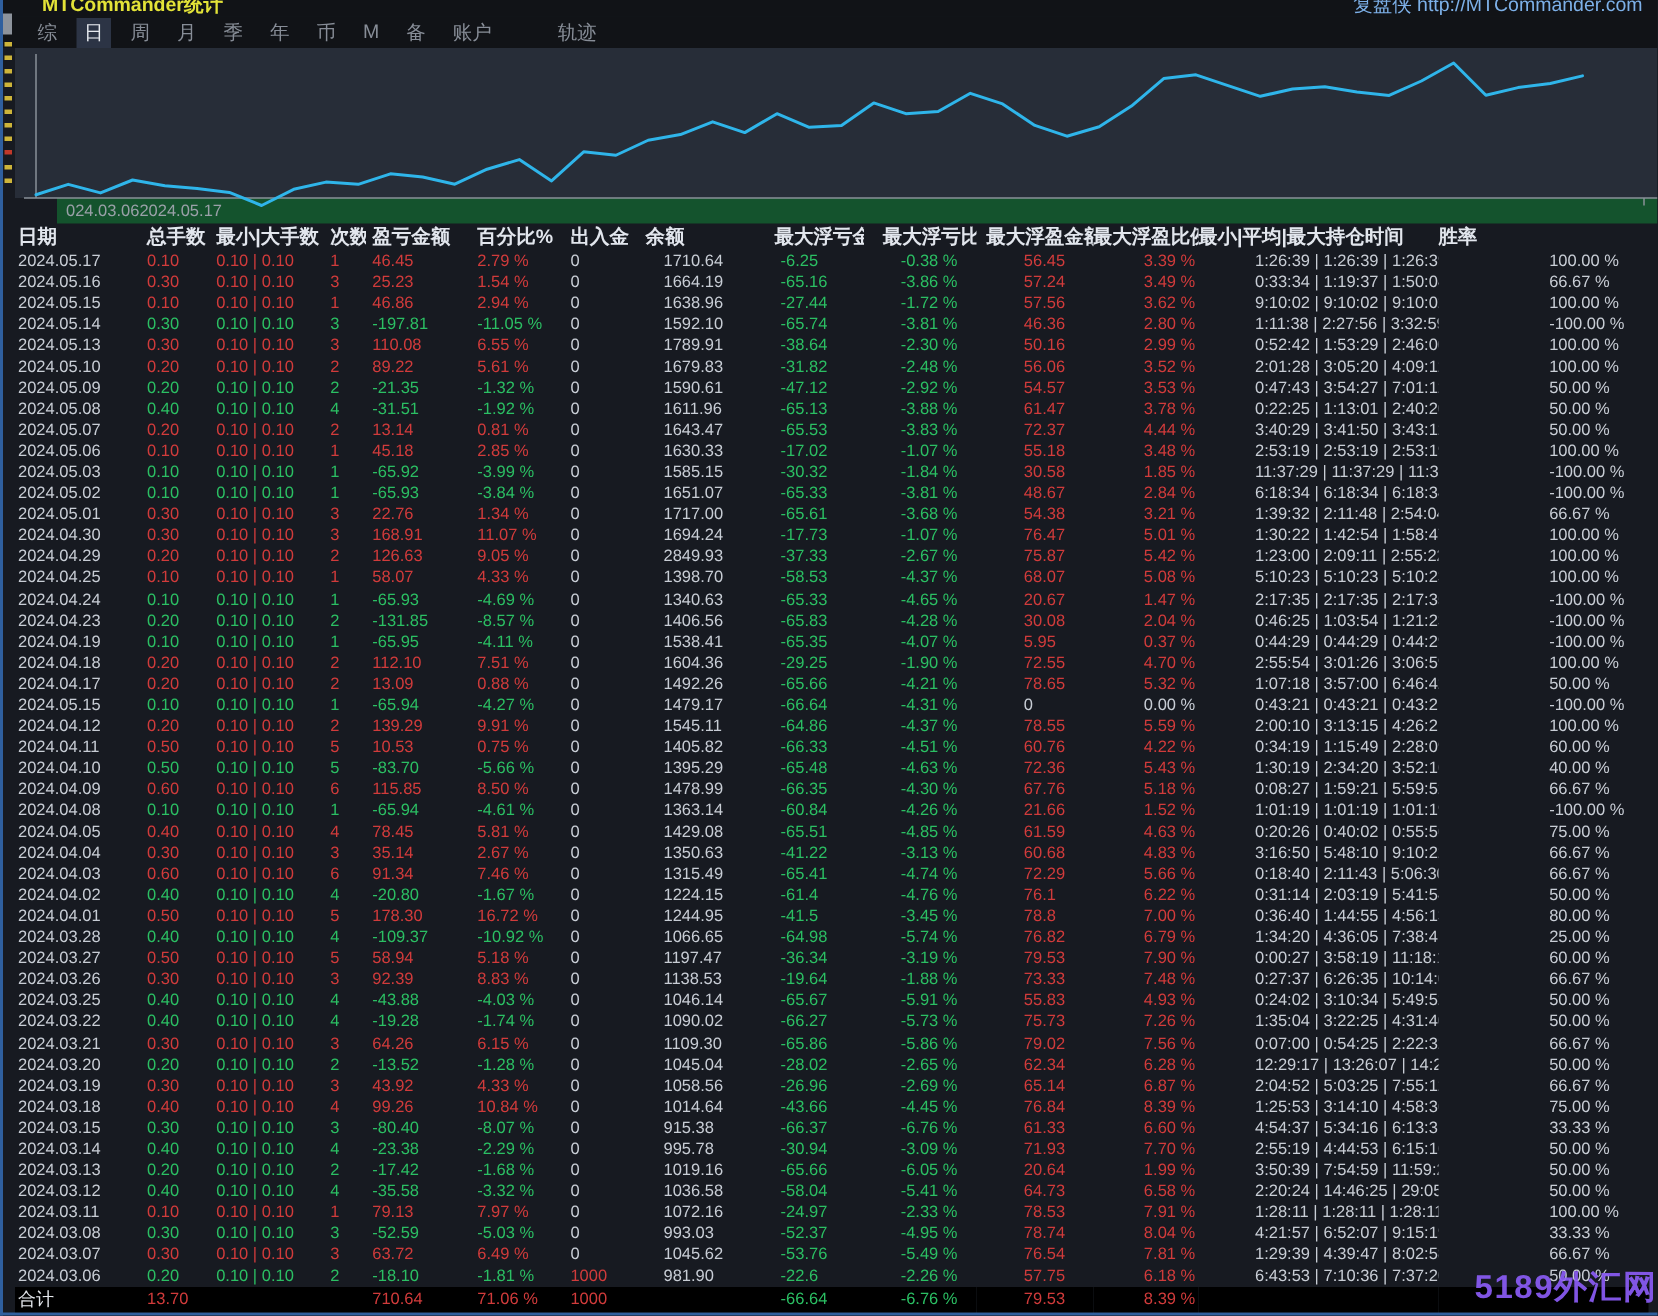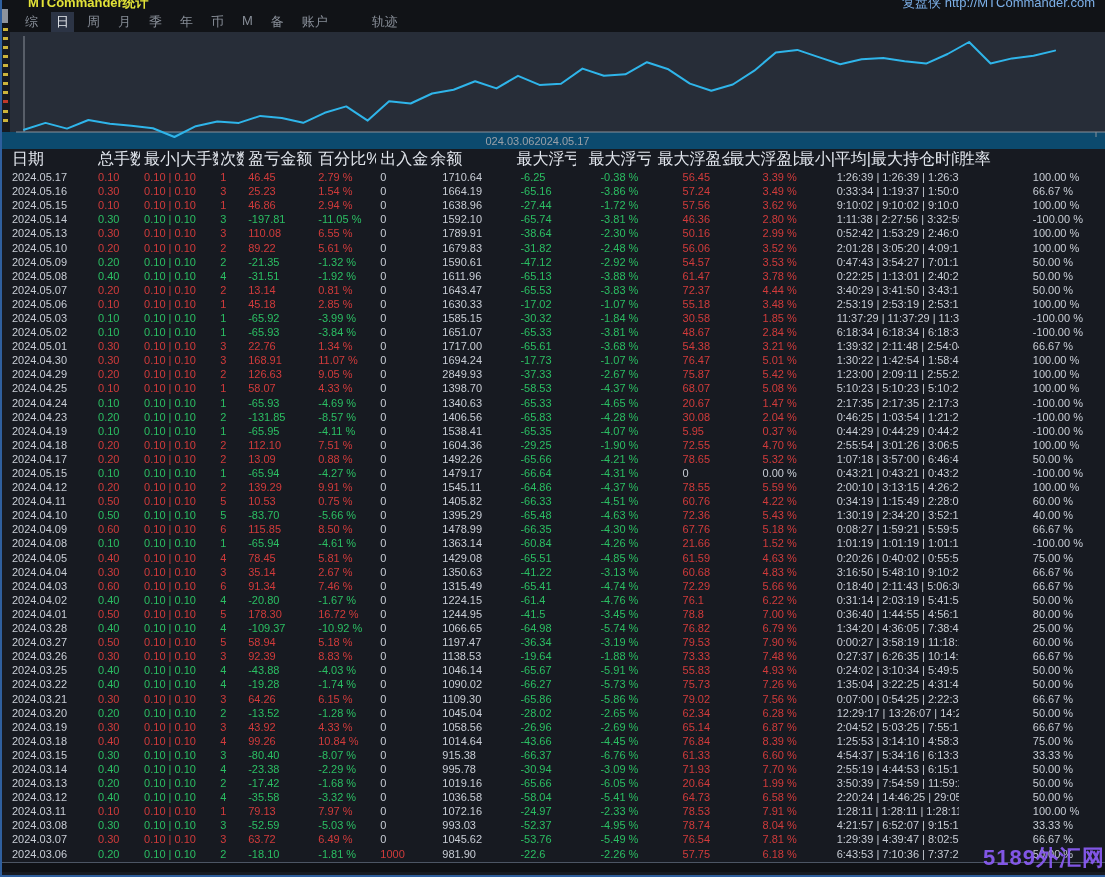--- a/index.html
+++ b/index.html
@@ -24,26 +24,26 @@
   }
   .menu-item{ padding:1px 5px; margin-right:8px; cursor:default; white-space:nowrap;}
   .menu-item.active{ background:#2c3445; color:#e6e9ee; }
   .menu-extra{ margin-left:26px; color:#878d97; }
   .chartwrap{
     position:relative; height:100px; margin-left:8px; margin-right:0;
     background:#272d38;
   }
   .chartwrap svg{ position:absolute; left:0; top:0; overflow:visible; }
   .chart-labels{
-    height:17px; display:flex; justify-content:center;
-    font-size:11px; color:#9aa0a8; padding:3px 38px 0 6px; background:#0c4a6e;
+    height:17px; display:flex; justify-content:flex-start;
+    font-size:11px; color:#9aa0a8; padding:3px 38px 0 6px; background:#14532d;margin-left:36px;
   }
   .grid{ margin-left:8px; border-collapse:collapse; table-layout:fixed; width:1089px; font-size:11px; }
   .grid th{
-    text-align:left; font-weight:normal; color:#e2e6ed; font-size:16px;
+    text-align:left; font-weight:bold; color:#e2e6ed; font-size:13px;
     height:17px; padding:0; white-space:nowrap; overflow:hidden;
   }
   .grid td{
     height:14.1px; padding:0; white-space:nowrap; overflow:hidden; vertical-align:middle;
   }
   
   .grid th.c1, .grid td.c1 { padding-left:2px; }
   .grid th.c2, .grid td.c2 { padding-left:4px; }
   .grid th.c3, .grid td.c3 { padding-left:4px; }
   .grid th.c4, .grid td.c4 { padding-left:2px; }
@@ -940,17 +940,33 @@
         <td class="c6 dn">-1.81 %</td>
         <td class="c7 up">1000</td>
         <td class="c8 wh">981.90</td>
         <td class="c9 dn">-22.6</td>
         <td class="c10 dn">-2.26 %</td>
         <td class="c11 up">57.75</td>
         <td class="c12 up">6.18 %</td>
         <td class="c13 wh">6:43:53 | 7:10:36 | 7:37:20</td>
         <td class="c14 wh">50.00 %</td>
       </tr>
+      <tr class="total-row">
+        <td class="c1 tl">合计</td>
+        <td class="c2 up">13.70</td>
+        <td class="c3 wh"></td>
+        <td class="c4 wh"></td>
+        <td class="c5 up">710.64</td>
+        <td class="c6 up">71.06 %</td>
+        <td class="c7 up">1000</td>
+        <td class="c8 wh"></td>
+        <td class="c9 dn">-66.64</td>
+        <td class="c10 dn">-6.76 %</td>
+        <td class="c11 up">79.53</td>
+        <td class="c12 up">8.39 %</td>
+        <td class="c13 wh"></td>
+        <td class="c14 wh"></td>
+      </tr>
     </tbody>
 </table>
 
 <div class="bottombar"></div>
 <div class="watermark">5189外汇网</div>
 
 </body></html>

